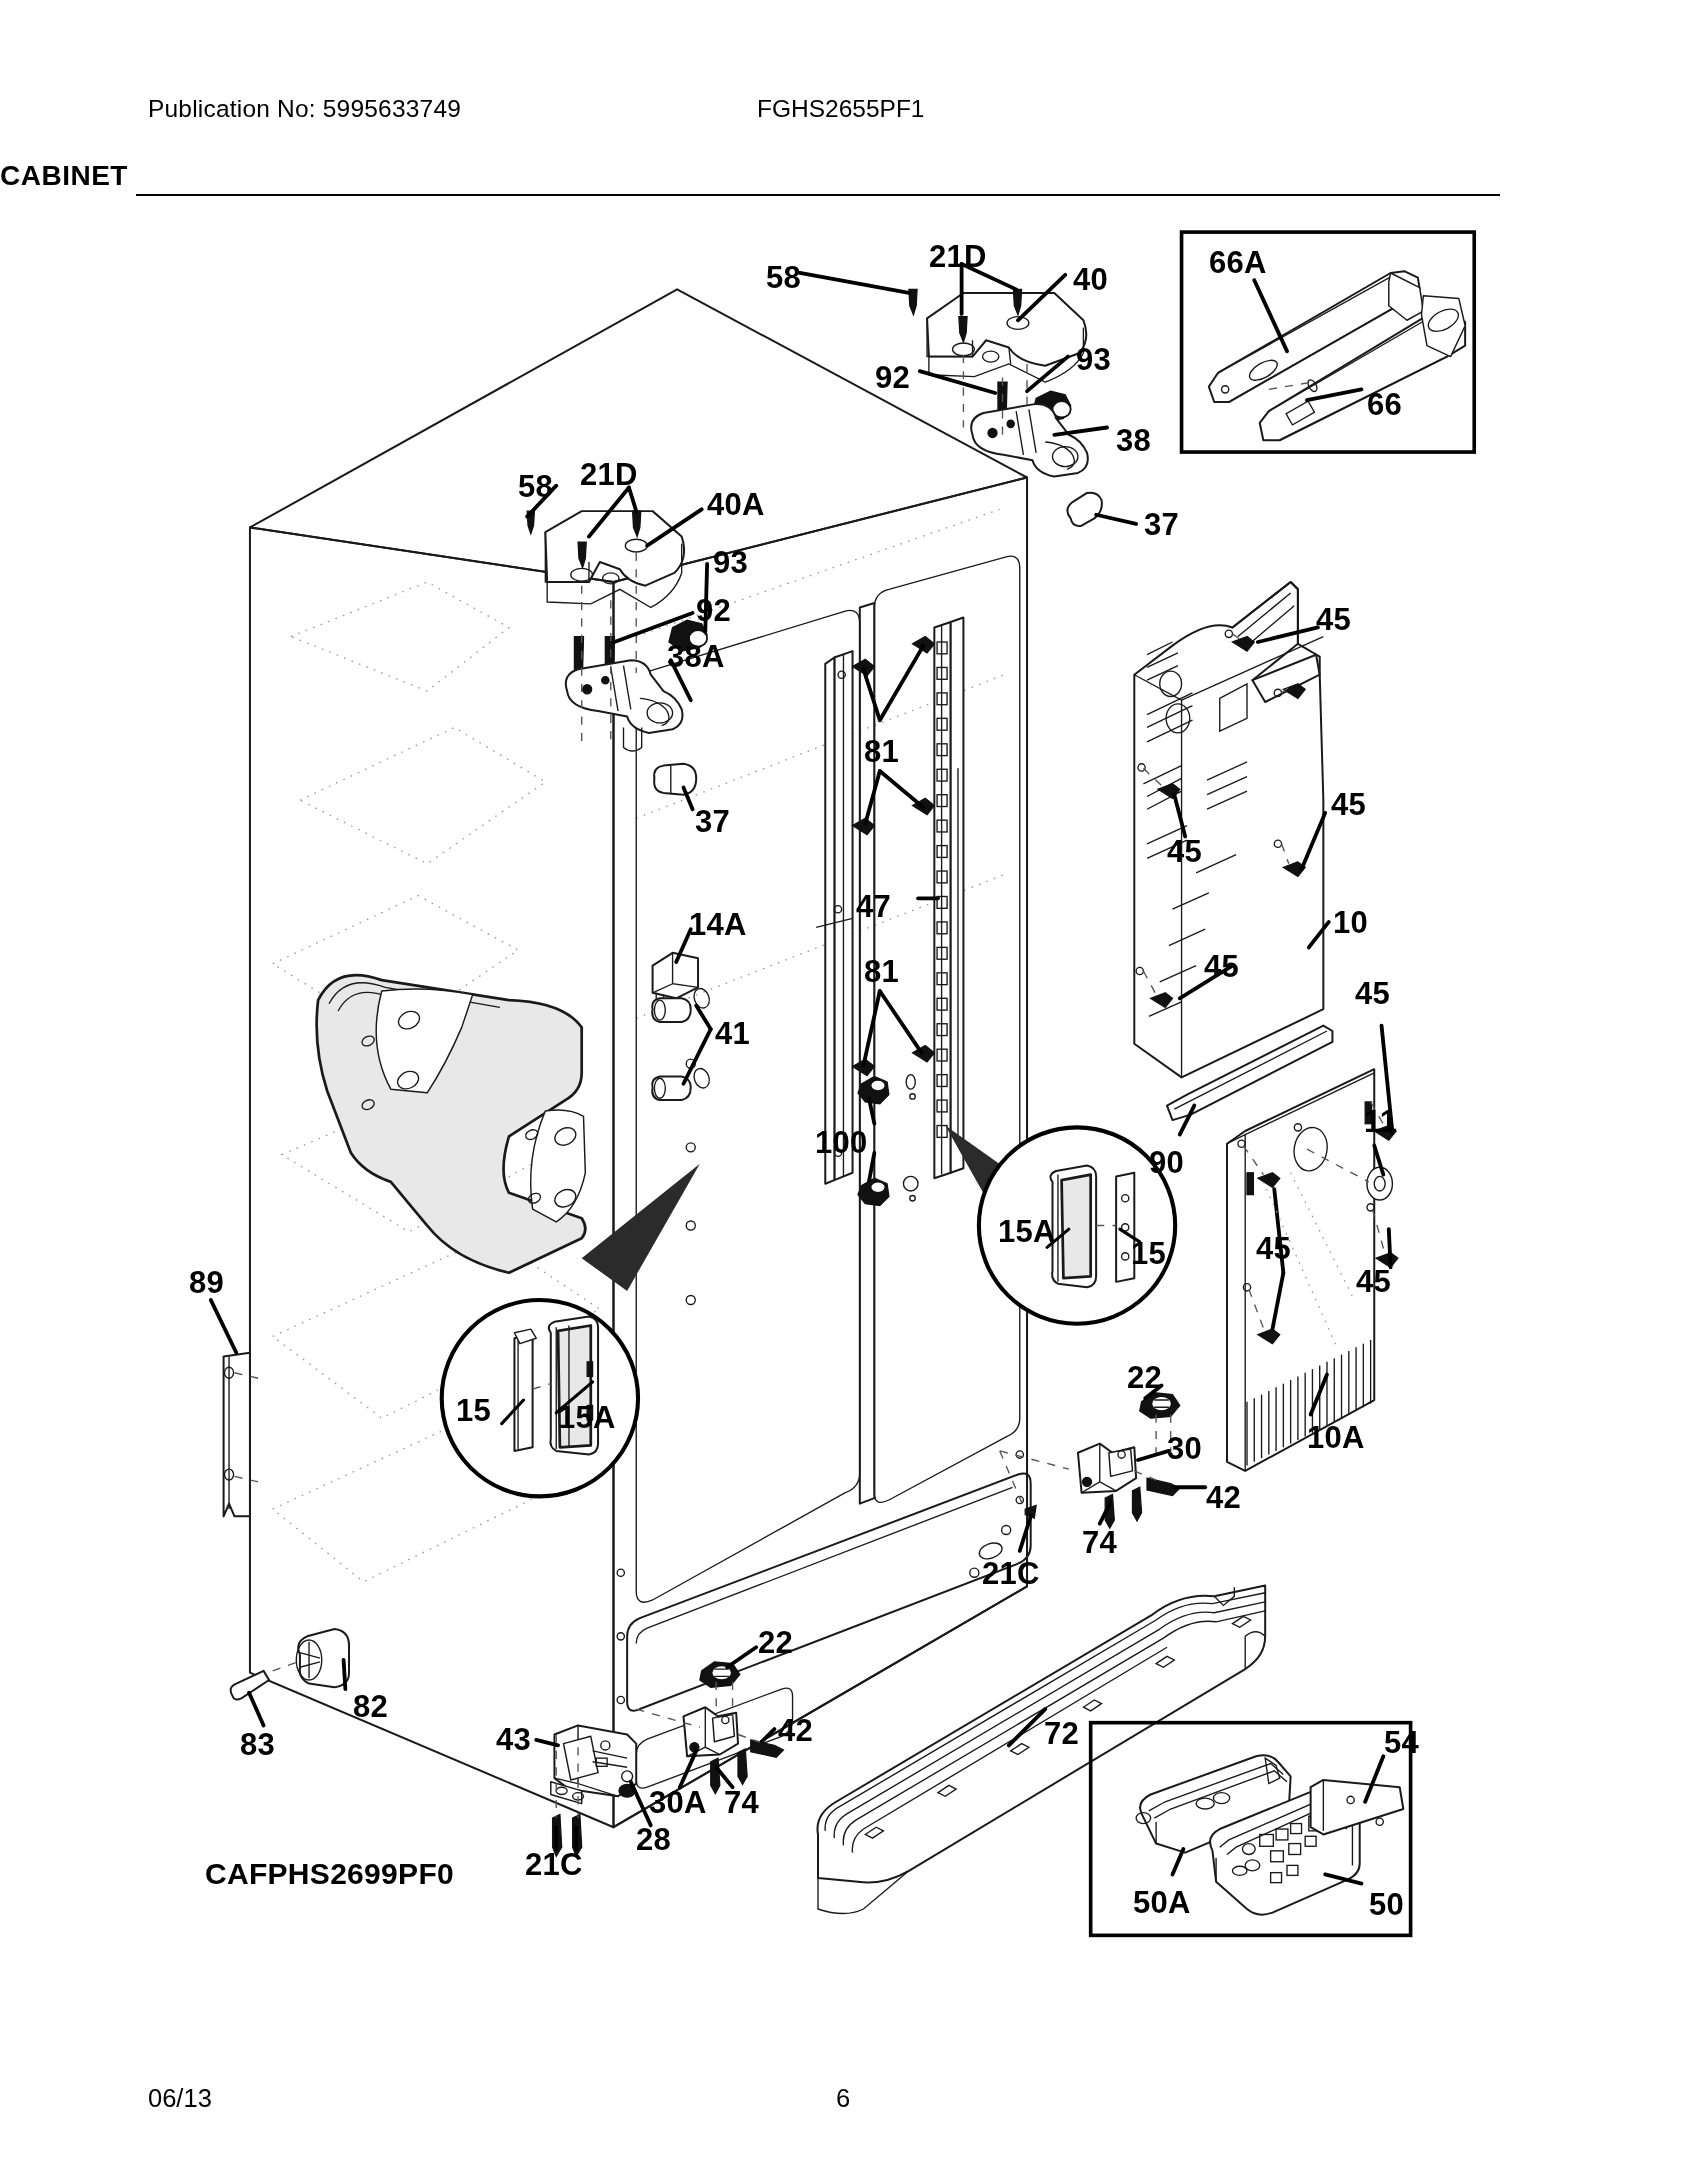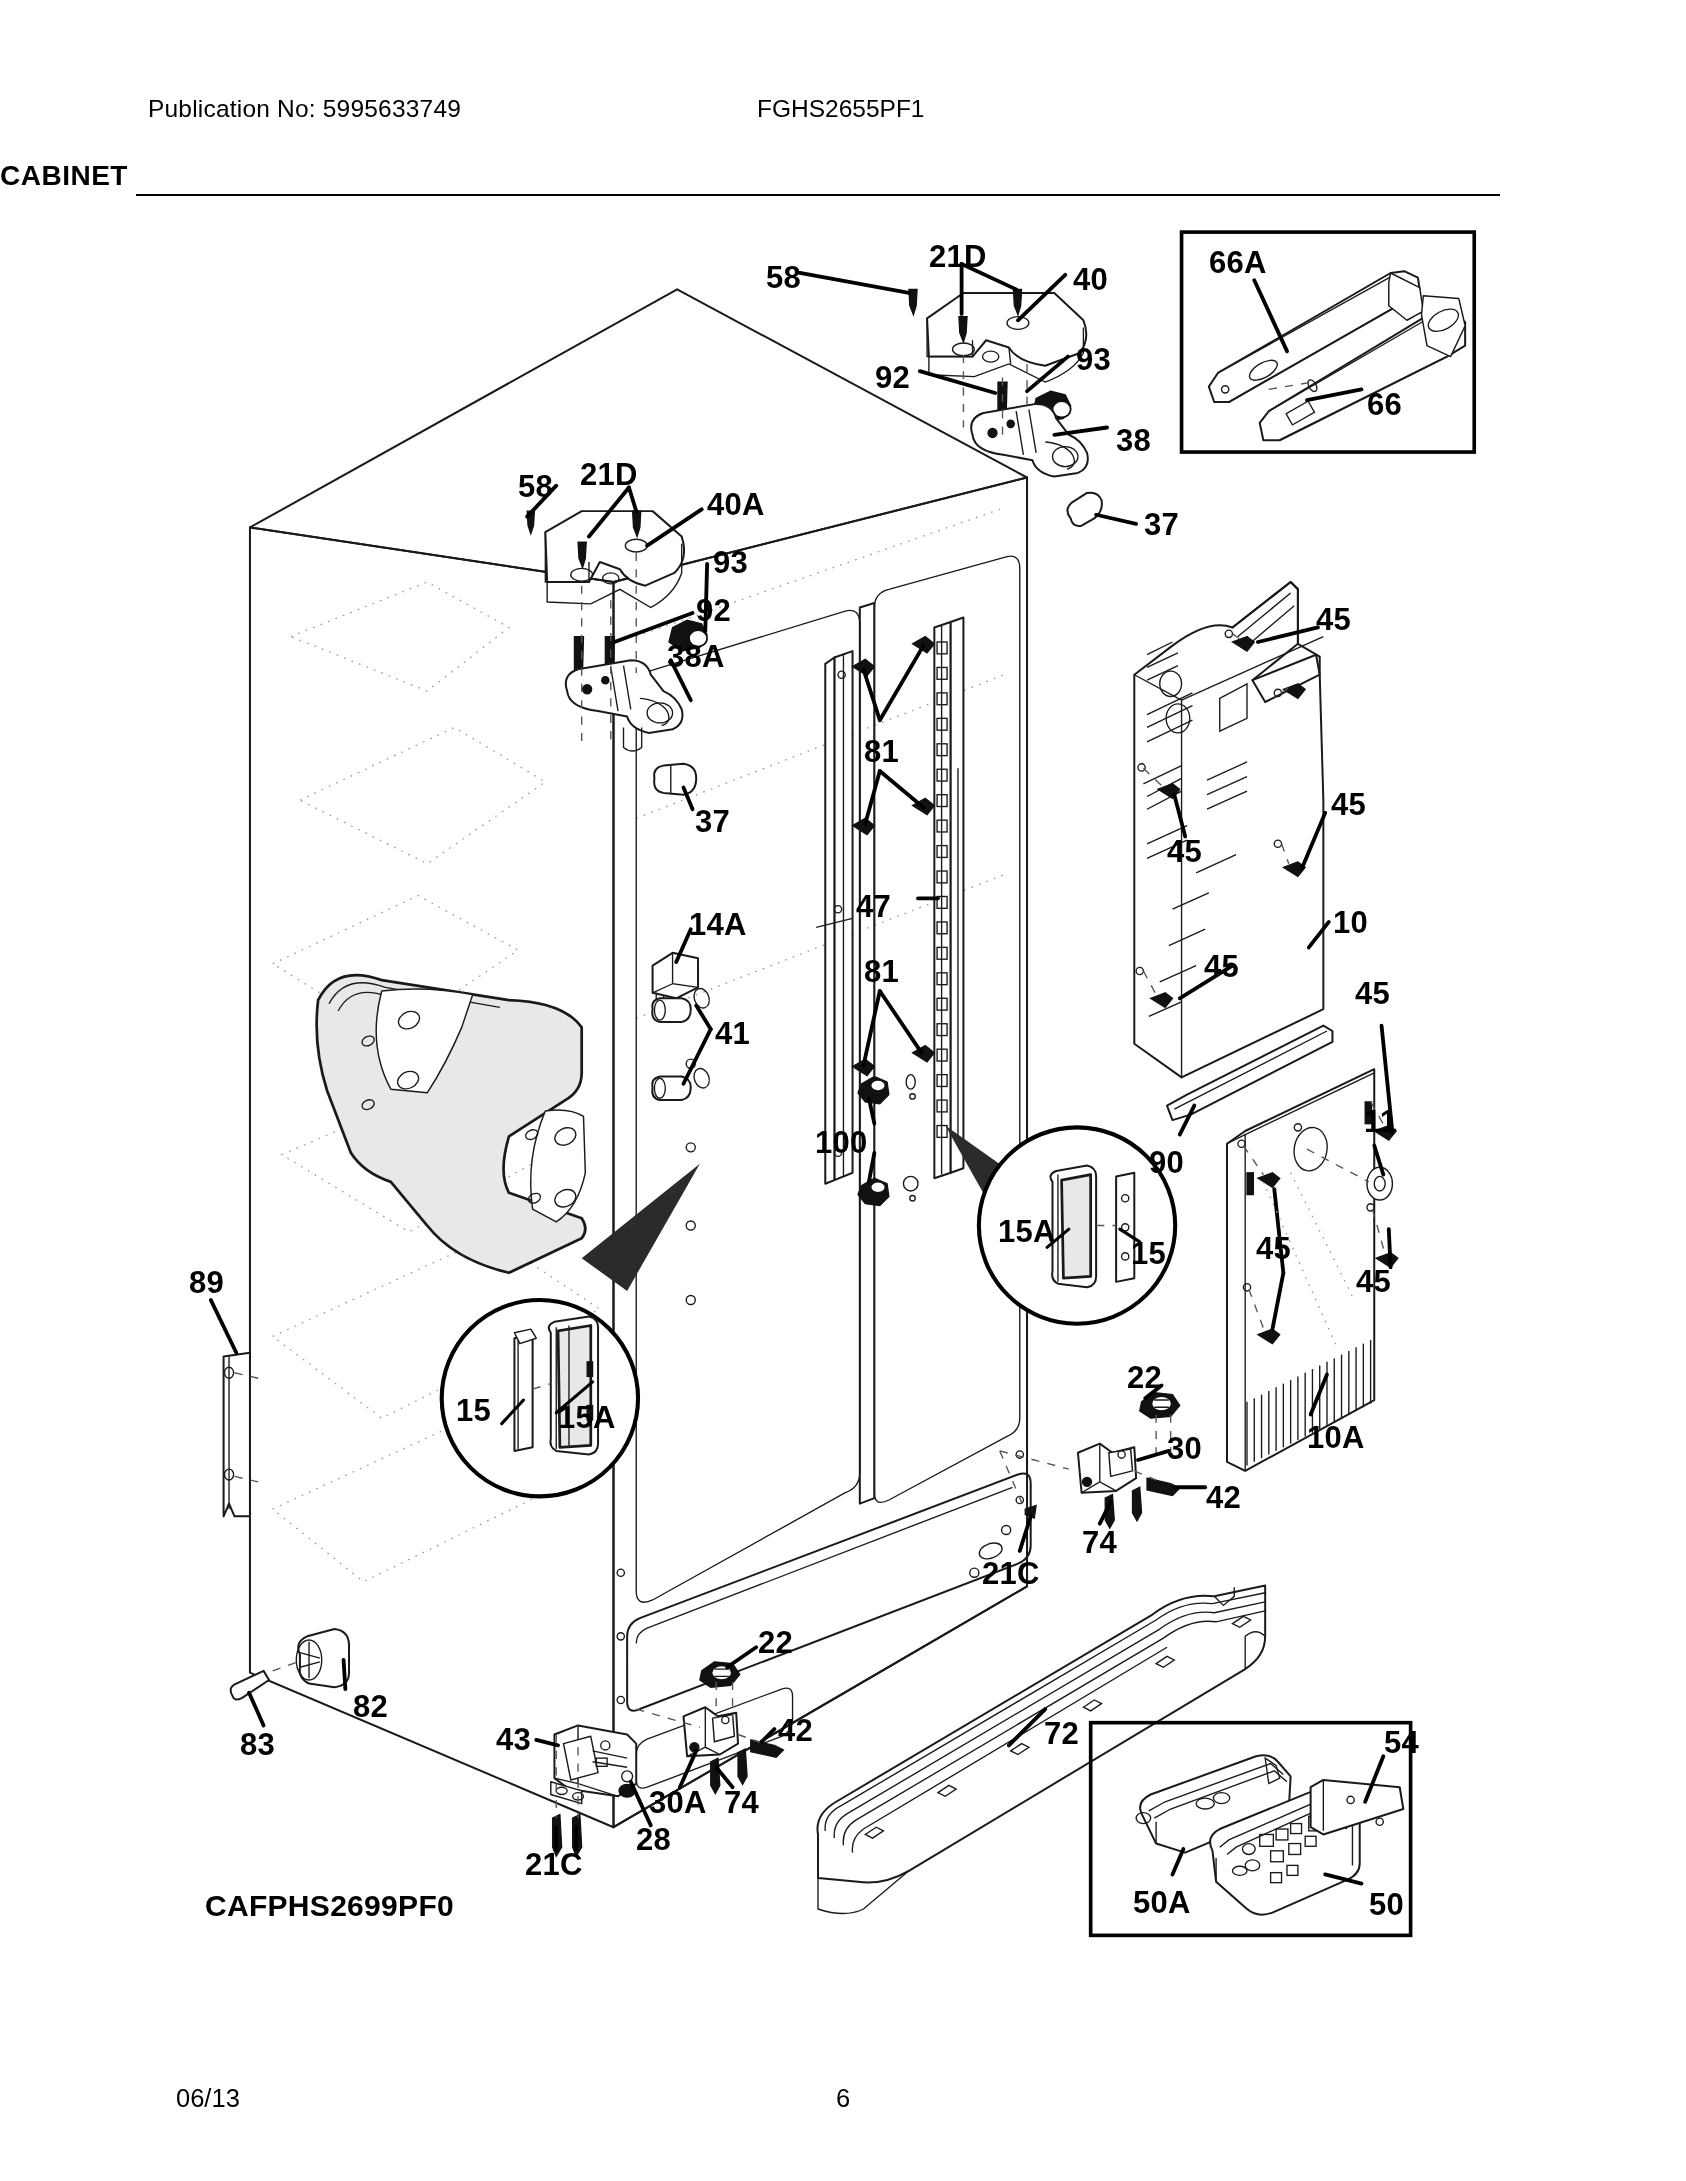--- a/index.html
+++ b/index.html
@@ -10,25 +10,25 @@
 
   
   .hdr-pub{position:absolute;left:148px;top:95px;font-size:24.5px;letter-spacing:0.2px;white-space:nowrap;}
   .hdr-model{position:absolute;left:757px;top:95px;font-size:24.5px;white-space:nowrap;}
   .hdr-title{position:absolute;left:0;top:160px;width:1686px;
              font-size:28px;font-weight:bold;letter-spacing:0.5px;}
   .hdr-rule{position:absolute;left:136px;top:194px;width:1414px;height:0;
             border-top:2.2px solid #000;}
 
   
-  .ftr-date{position:absolute;left:148px;top:2084px;font-size:25.5px;margin-left:28px;}
+  .ftr-date{position:absolute;left:148px;top:2084px;font-size:25.5px;}
   .ftr-page{position:absolute;left:0;top:2084px;width:1686px;text-align:center;font-size:25.5px;}
 
   
-  .modeltag{position:absolute;left:205px;top:1857px;font-size:30px;font-weight:bold;letter-spacing:0.3px;margin-top:32px;}
+  .modeltag{position:absolute;left:205px;top:1857px;font-size:30px;font-weight:bold;letter-spacing:0.3px;}
 
   
   .lbl{position:absolute;font-size:31px;font-weight:bold;line-height:1;
        letter-spacing:0.2px;white-space:nowrap;}
 
   
   svg.art{position:absolute;left:0;top:0;width:1686px;height:2182px;overflow:visible;}
   .ln{fill:none;stroke:#1a1a1a;stroke-width:2.2;stroke-linejoin:round;stroke-linecap:round;}
   .ln-t{fill:none;stroke:#1a1a1a;stroke-width:1.5;}
   .dash{fill:none;stroke:#555;stroke-width:1.5;stroke-dasharray:9 9;}

